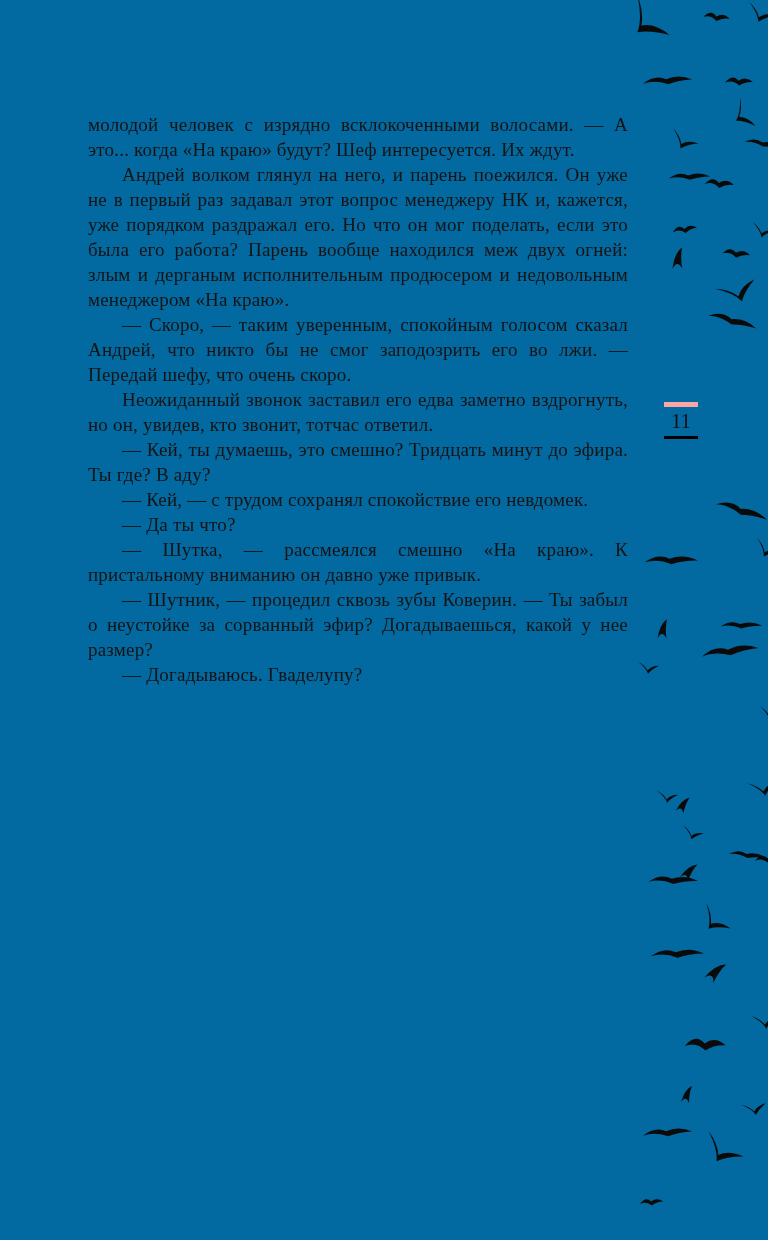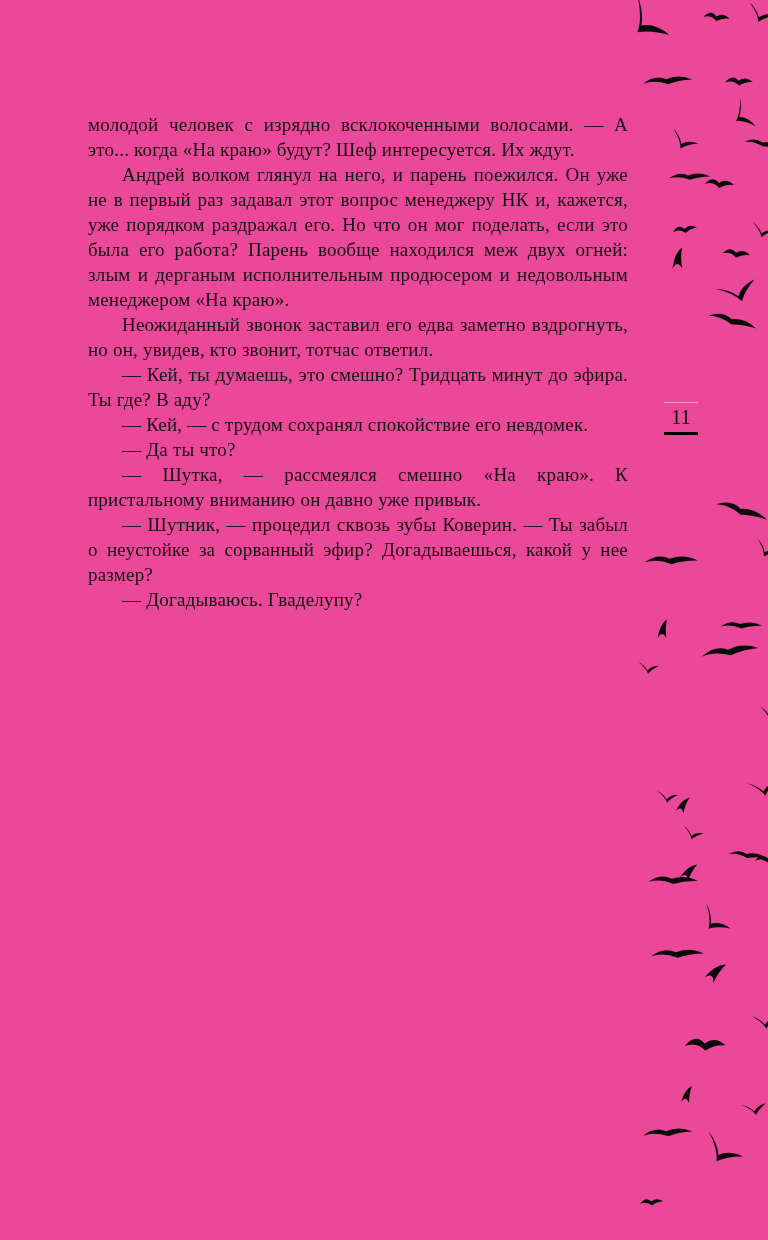--- a/index.html
+++ b/index.html
@@ -4,21 +4,21 @@
 <style>
   html, body {
     margin: 0;
     padding: 0;
     background: #ffffff;
   }
   .page {
     position: relative;
     width: 768px;
     height: 1240px;
-    background: #ec4899;
+    background: #0369a1;
     overflow: hidden;
     font-family: "Liberation Serif", "DejaVu Serif", serif;
   }
   .text-column {
     position: absolute;
     left: 88px;
     top: 112px;
     width: 540px;
     font-size: 19px;
     line-height: 25px;
@@ -33,21 +33,21 @@
   }
   .text-column p.no-indent {
     text-indent: 0;
   }
   .page-number-block {
     position: absolute;
     left: 664px;
     top: 402px;
     width: 34px;
     text-align: center;
-    border-top: 1px solid #fca5a5;
+    border-top: 5px solid #fca5a5;
     border-bottom: 3px solid #000000;
     padding: 3px 0 4px 0;
     font-size: 21px;
     line-height: 22px;
     color: #111111;
   }
   .flock-svg {
     position: absolute;
     left: 0;
     top: 0;
@@ -106,20 +106,21 @@
       <use href="#bird-b" transform="translate(680 1086) rotate(0) scale(1)" fill="#0a0a0a"></use>
       <use href="#bird-s" transform="translate(741 1103) rotate(-10) scale(0.9)" fill="#0a0a0a"></use>
       <use href="#bird-w" transform="translate(642 1128) rotate(-8) scale(1.3)" fill="#0a0a0a"></use>
       <use href="#bird-s" transform="translate(710 1128) rotate(30) scale(1.6)" fill="#0a0a0a"></use>
       <use href="#bird-g" transform="translate(640 1196) rotate(0) scale(0.8)" fill="#0a0a0a"></use>
     </svg>
 
   <div class="text-column">
       <p class="no-indent">молодой человек с изрядно всклокоченными волосами. — А это... когда «На краю» будут? Шеф интересуется. Их ждут.</p>
       <p>Андрей волком глянул на него, и парень поежился. Он уже не в первый раз задавал этот вопрос менеджеру НК и, кажется, уже порядком раздражал его. Но что он мог поделать, если это была его работа? Парень вообще находился меж двух огней: злым и дерганым исполнительным продюсером и недовольным менеджером «На краю».</p>
+      <p>— Скоро, — таким уверенным, спокойным голосом сказал Андрей, что никто бы не смог заподозрить его во лжи. — Передай шефу, что очень скоро.</p>
       <p>Неожиданный звонок заставил его едва заметно вздрогнуть, но он, увидев, кто звонит, тотчас ответил.</p>
       <p>— Кей, ты думаешь, это смешно? Тридцать минут до эфира. Ты где? В аду?</p>
       <p>— Кей, — с трудом сохранял спокойствие его невдомек.</p>
       <p>— Да ты что?</p>
       <p>— Шутка, — рассмеялся смешно «На краю». К пристальному вниманию он давно уже привык.</p>
       <p>— Шутник, — процедил сквозь зубы Коверин. — Ты забыл о неустойке за сорванный эфир? Догадываешься, какой у нее размер?</p>
       <p>— Догадываюсь. Гваделупу?</p>
     </div>
 
   <div class="page-number-block">

